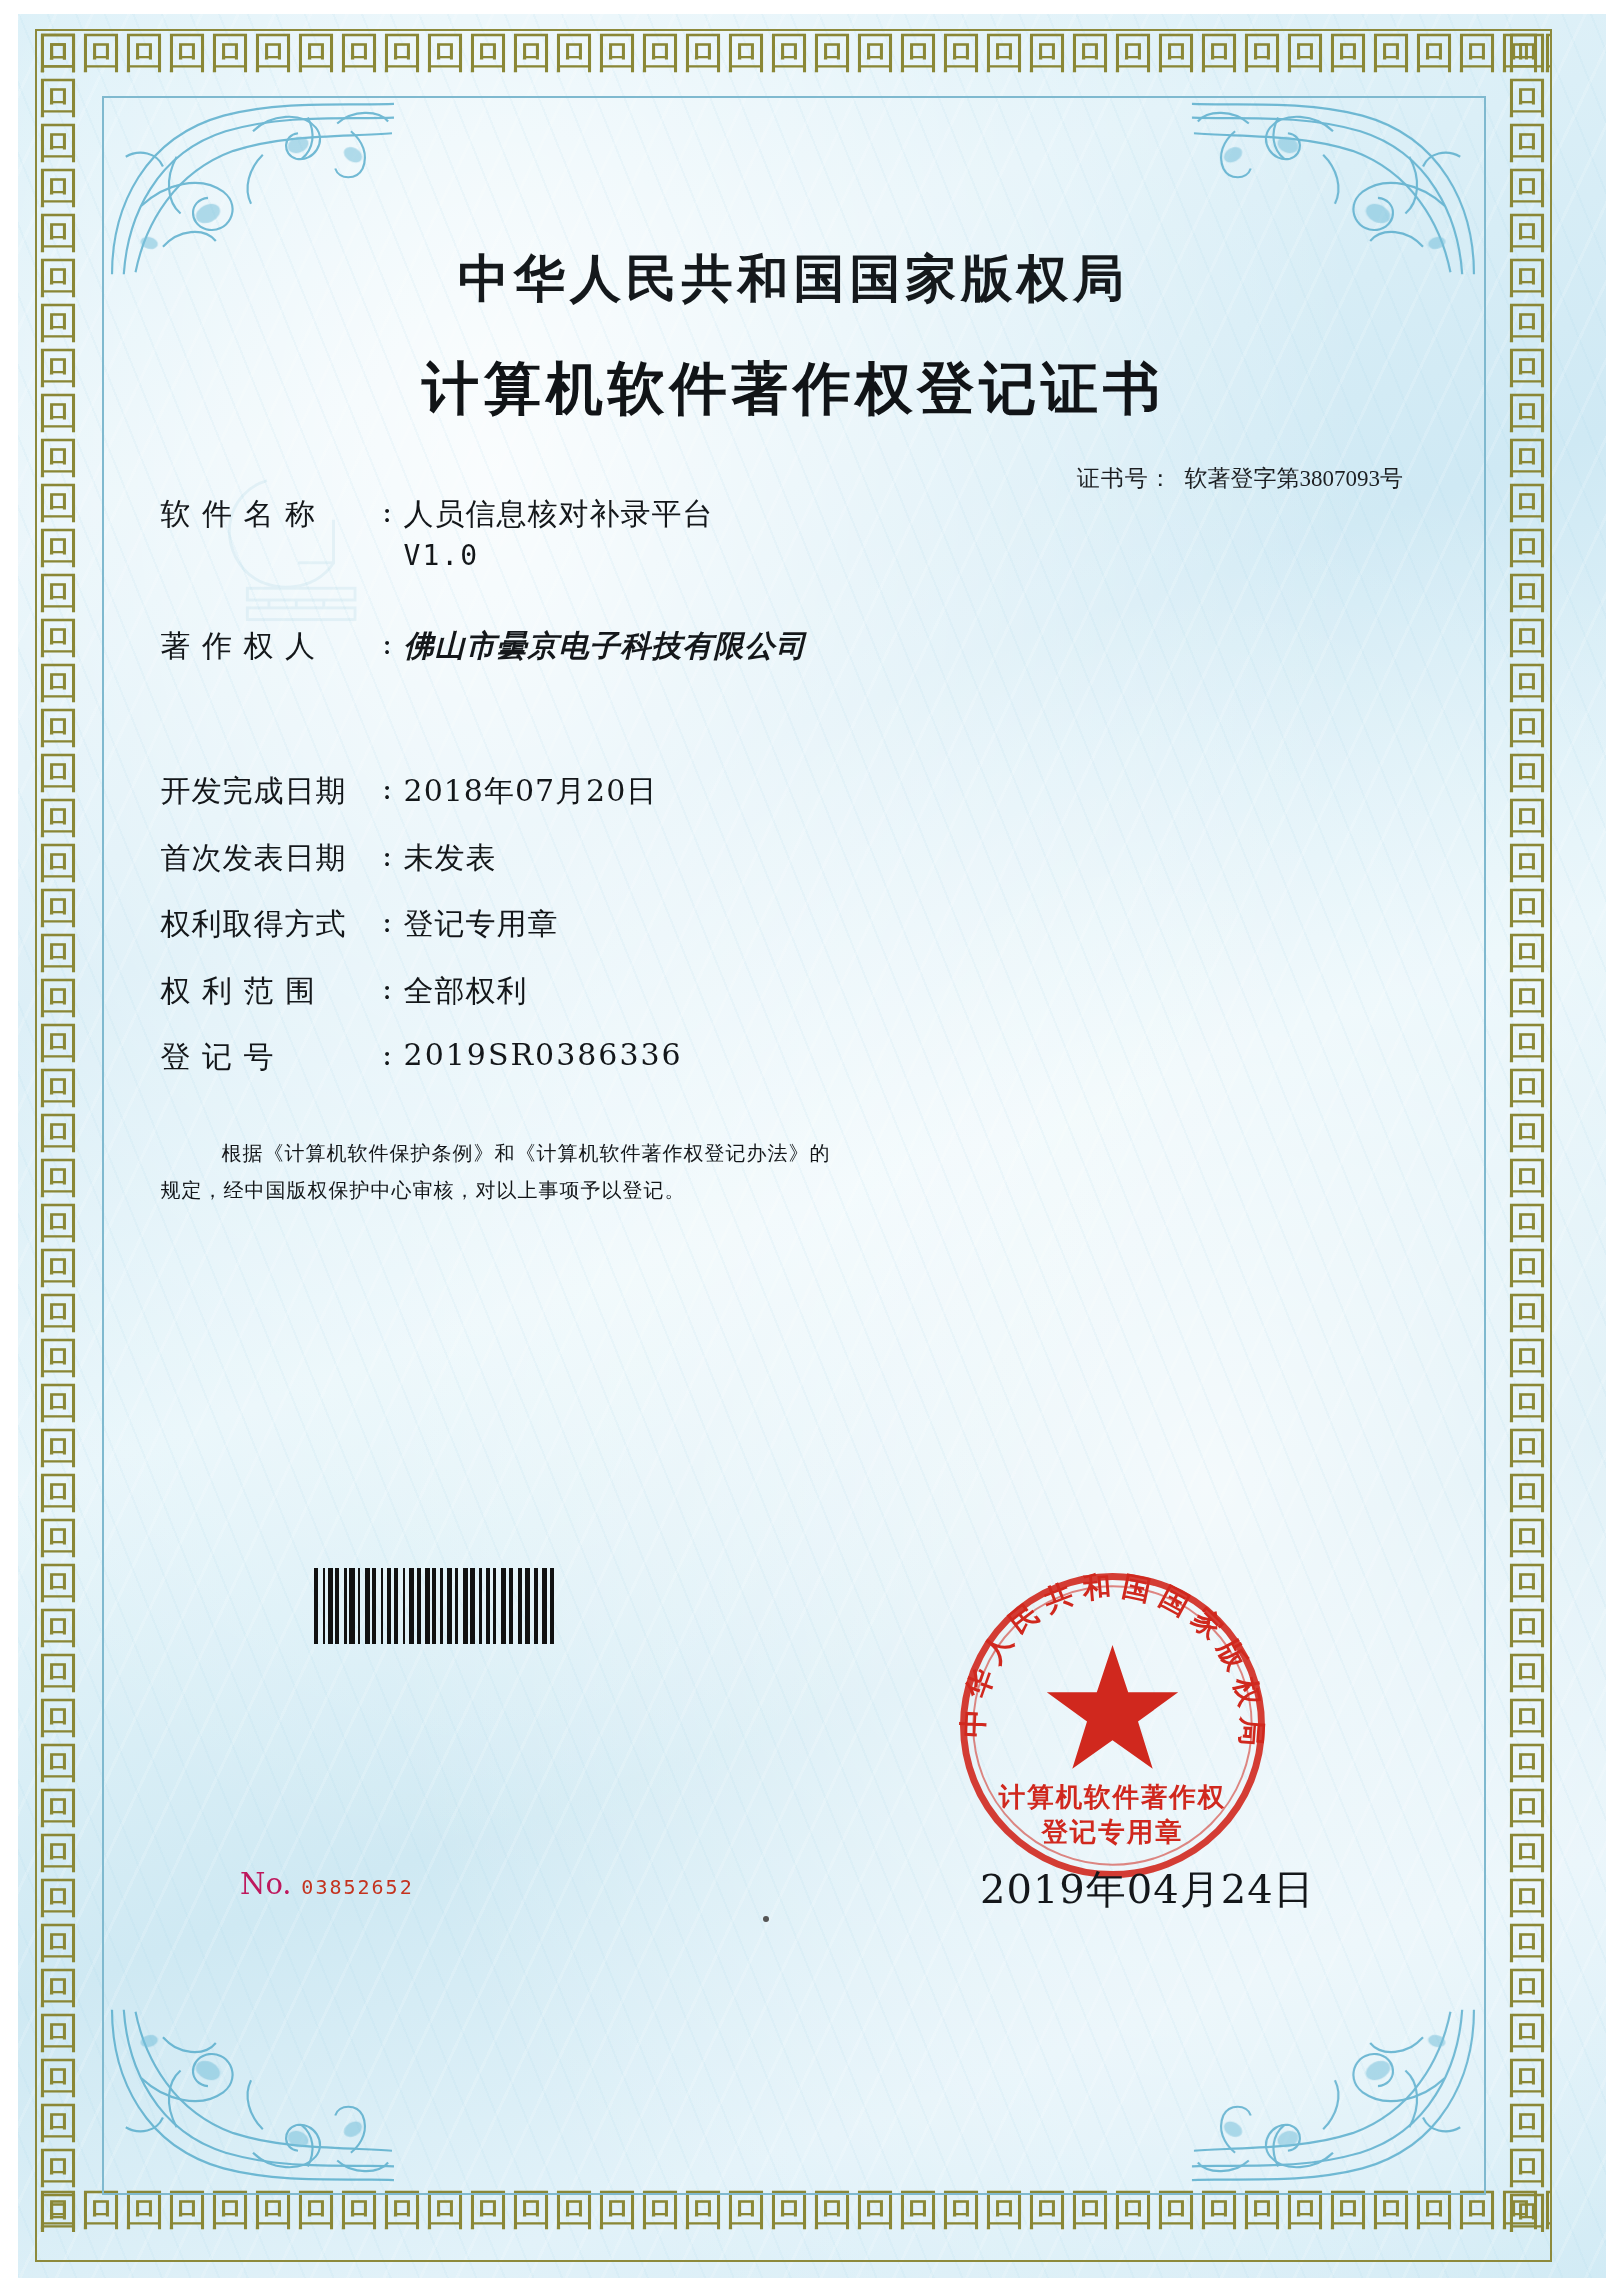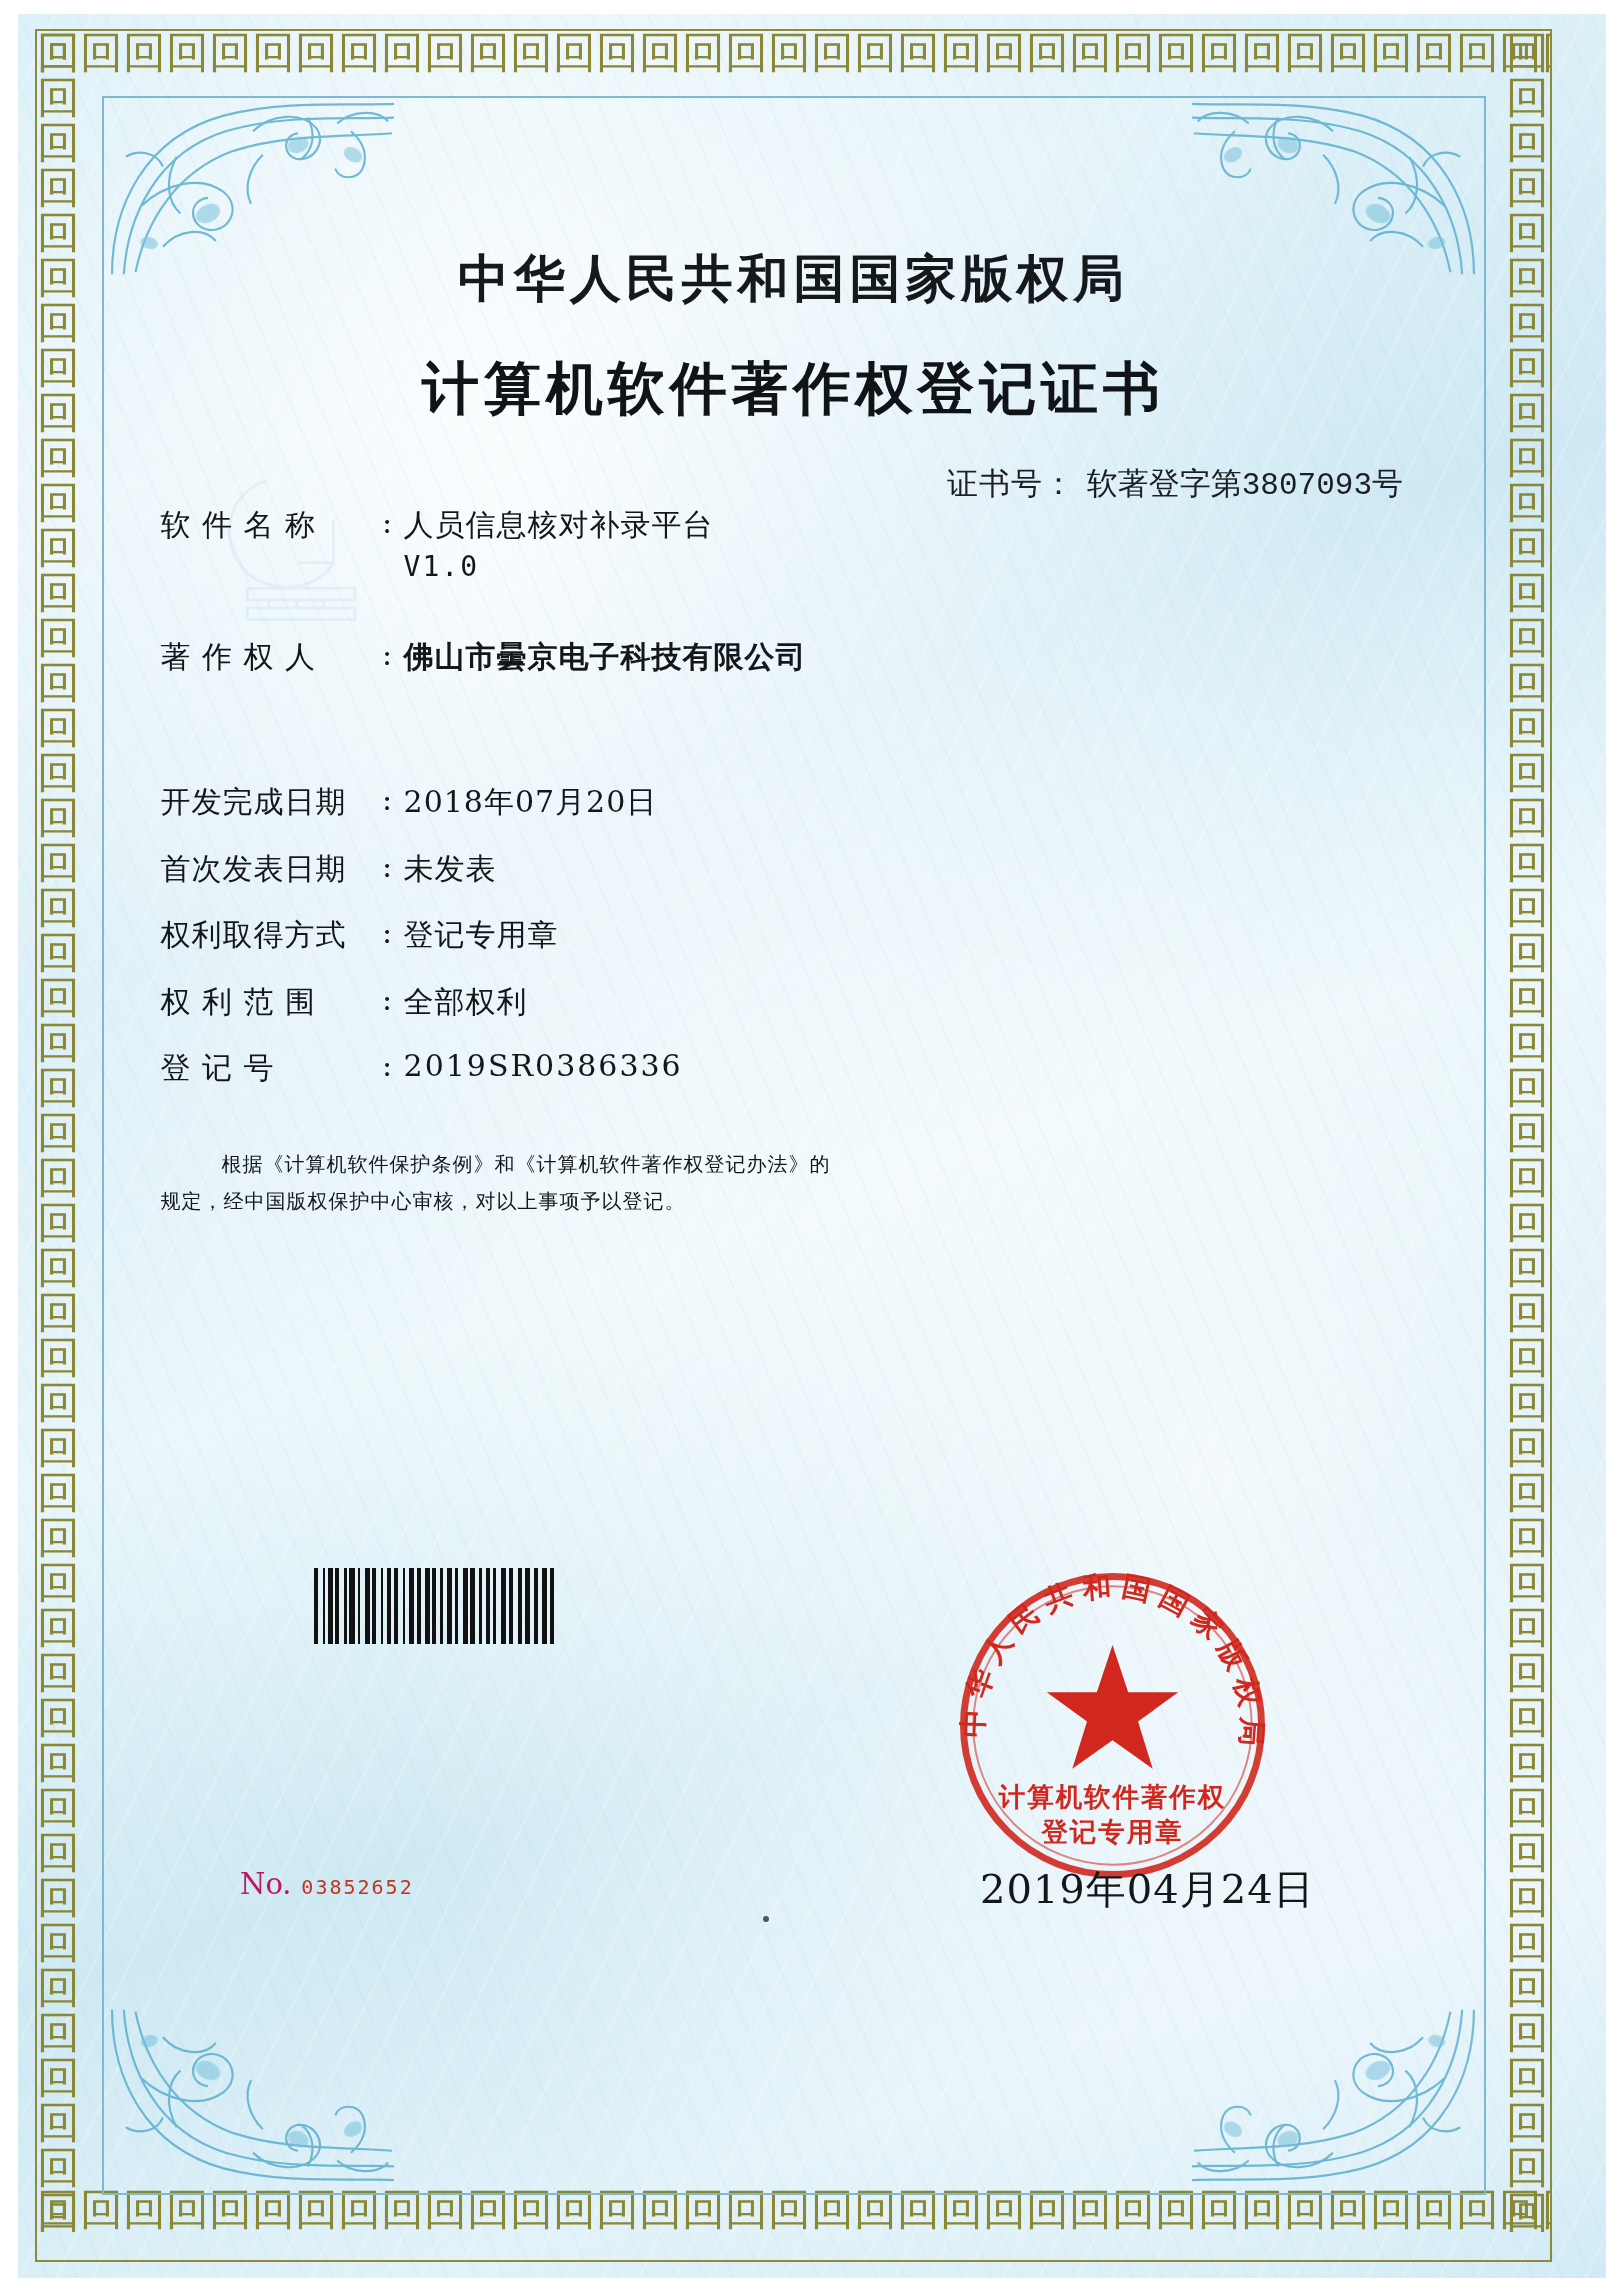--- a/index.html
+++ b/index.html
@@ -129,23 +129,23 @@
     letter-spacing: 4.9px;
     color: #111417;
     margin-top: 37px;
     font-family: "DejaVu Serif", "Liberation Serif", serif;
   }
 
   .cert-no {
     text-align: right;
     margin-top: 35px;
     padding-right: 47px;
-    font-size: 31px;
+    font-size: 23px;
     color: #1c1f22;
-    font-family: Liberation Mono, monospace;
+    font-family: Liberation Serif, serif;
   }
   .cert-no .label { letter-spacing: 1px; }
   .cert-no .value { margin-left: 11.8px; }
 
   .field-block { }
   .field-row {
     display: flex;
     align-items: flex-start;
     margin-bottom: 25.5px;
     font-size: 30px;
@@ -167,21 +167,21 @@
     flex: 1;
     letter-spacing: 1px;
   }
   .field-value .line2 {
     display: block;
     font-family: "DejaVu Sans Mono", monospace;
     font-size: 28px;
     letter-spacing: 2px;
     margin-top: 3.9px;
   }
-  .value-bold { font-weight: bold; }
+  .value-bold { font-weight: bold; font-style: italic; }
 
   .gap-a { height: 65px; }
   .gap-b { height: 29px; }
 
   .field-row.tight { margin-bottom: 39px; }
 
   .reg-value {
     font-family: "DejaVu Serif", "Liberation Serif", serif;
     letter-spacing: 2px;
   }

